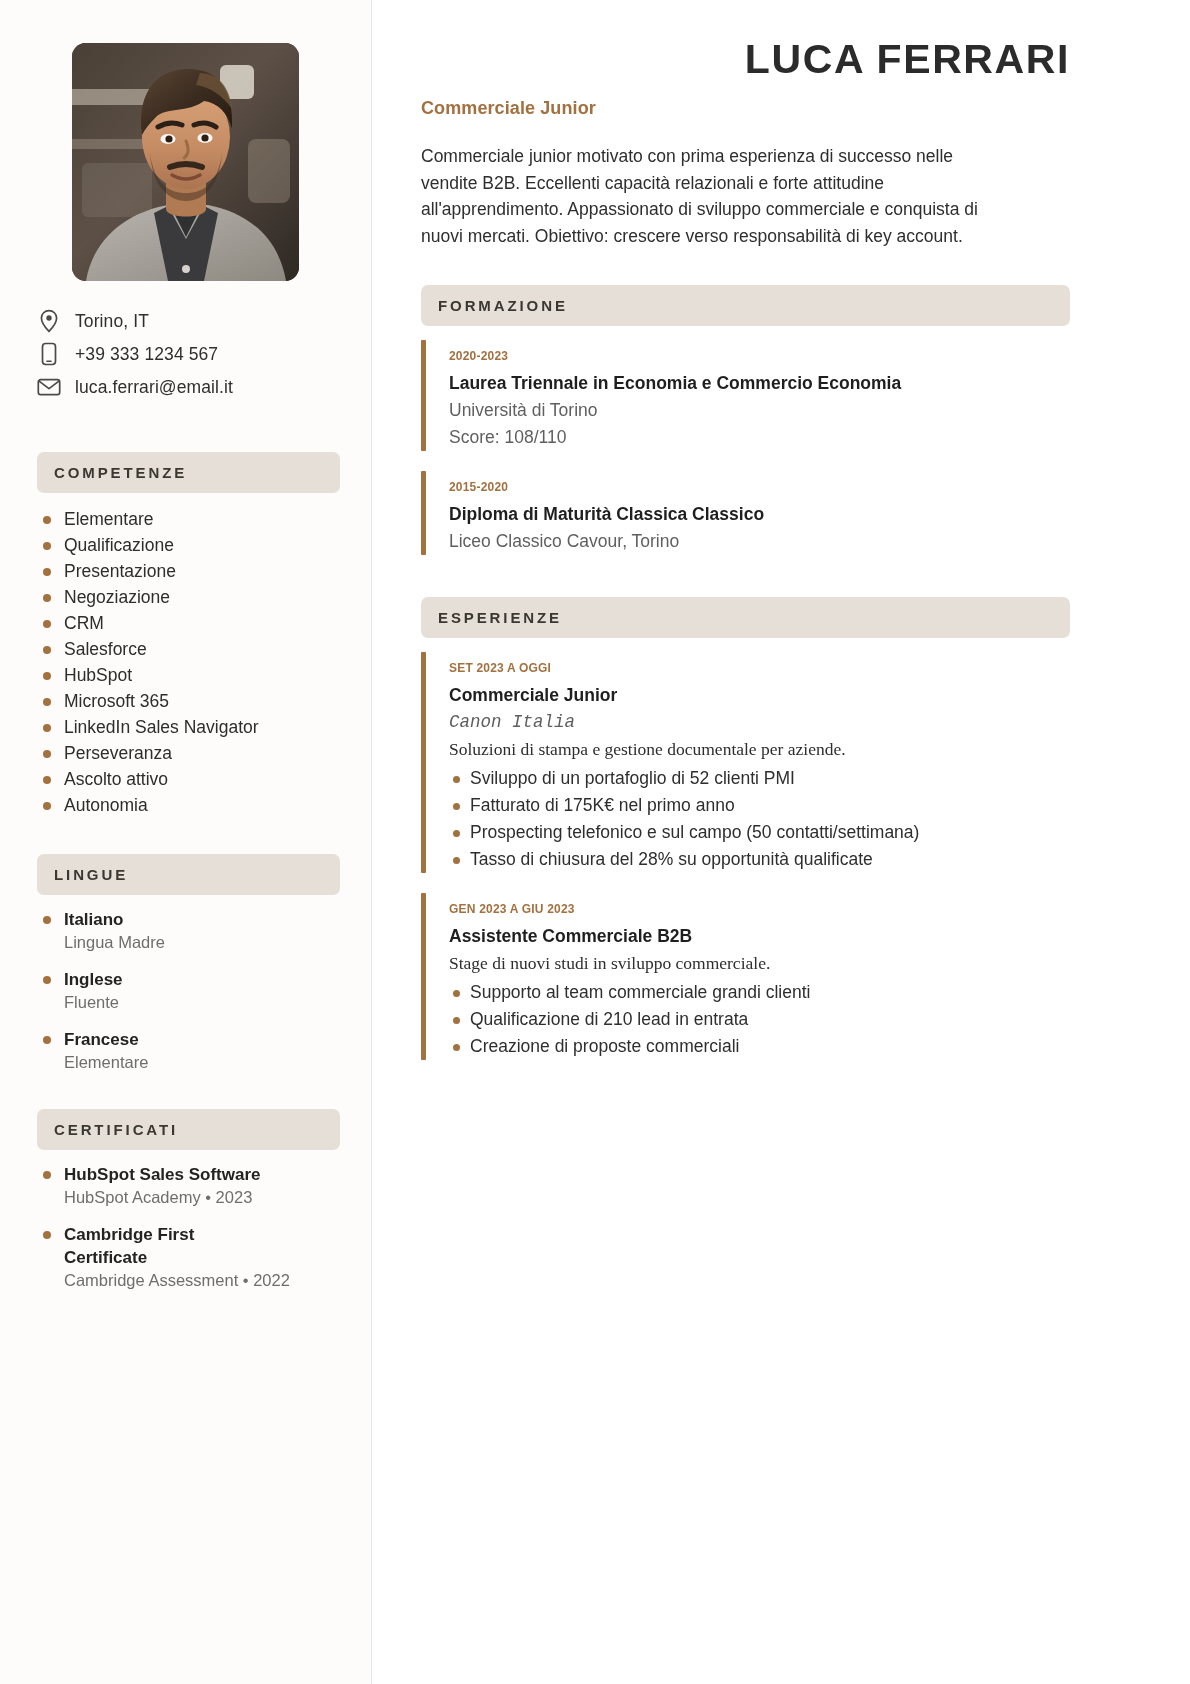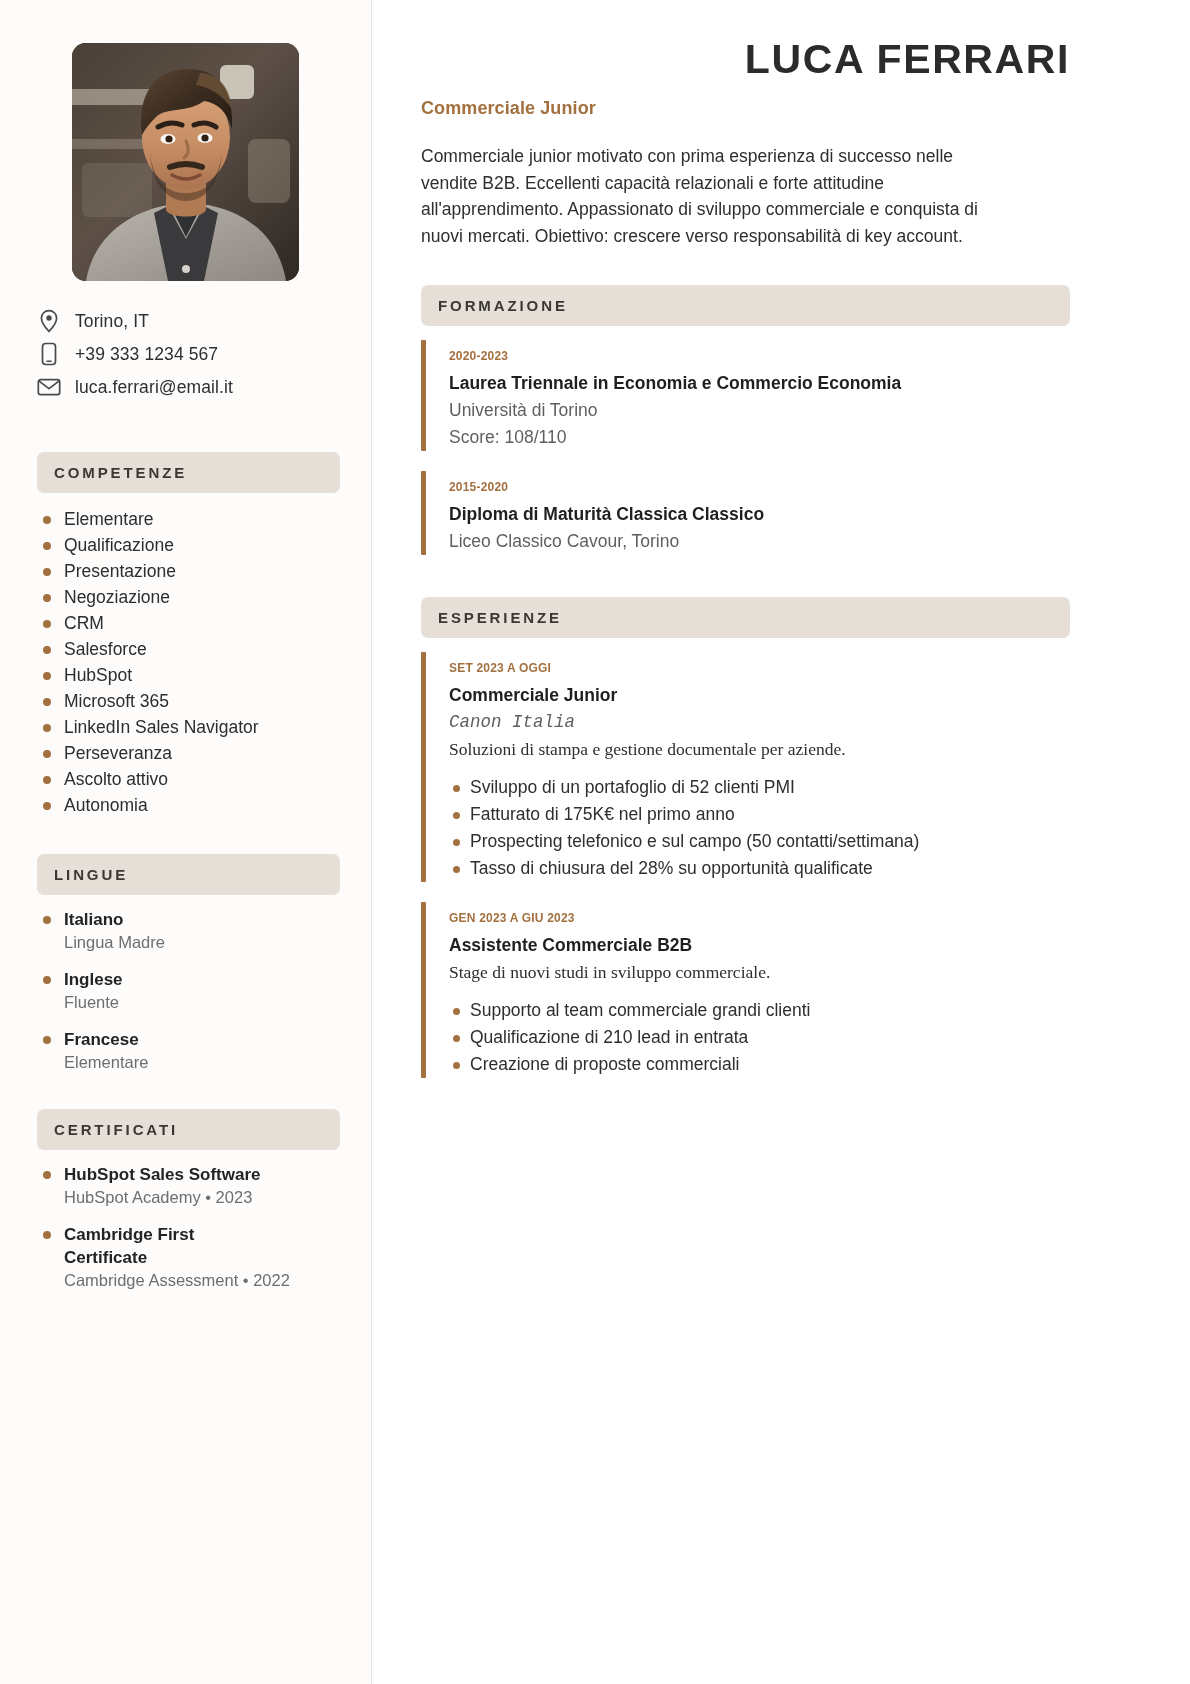--- a/index.html
+++ b/index.html
@@ -209,21 +209,21 @@
     color: #5f5f5f;
     line-height: 27px;
   }
   .e-org.italic { font-style: italic; font-family: Liberation Mono, monospace; }
   .e-desc {
     font-size: 17.5px;
     color: #2e2e2e;
     line-height: 27px;
     font-family: Liberation Serif, serif;
   }
-  .e-bullets { list-style: none; margin-top: 11px; }
+  .e-bullets { list-style: none; margin-top: 2px; }
   .e-bullets li {
     position: relative;
     padding-left: 21px;
     font-size: 17.5px;
     color: #2e2e2e;
     line-height: 27px;
   }
   .e-bullets li::before {
     content: "";
     position: absolute;

